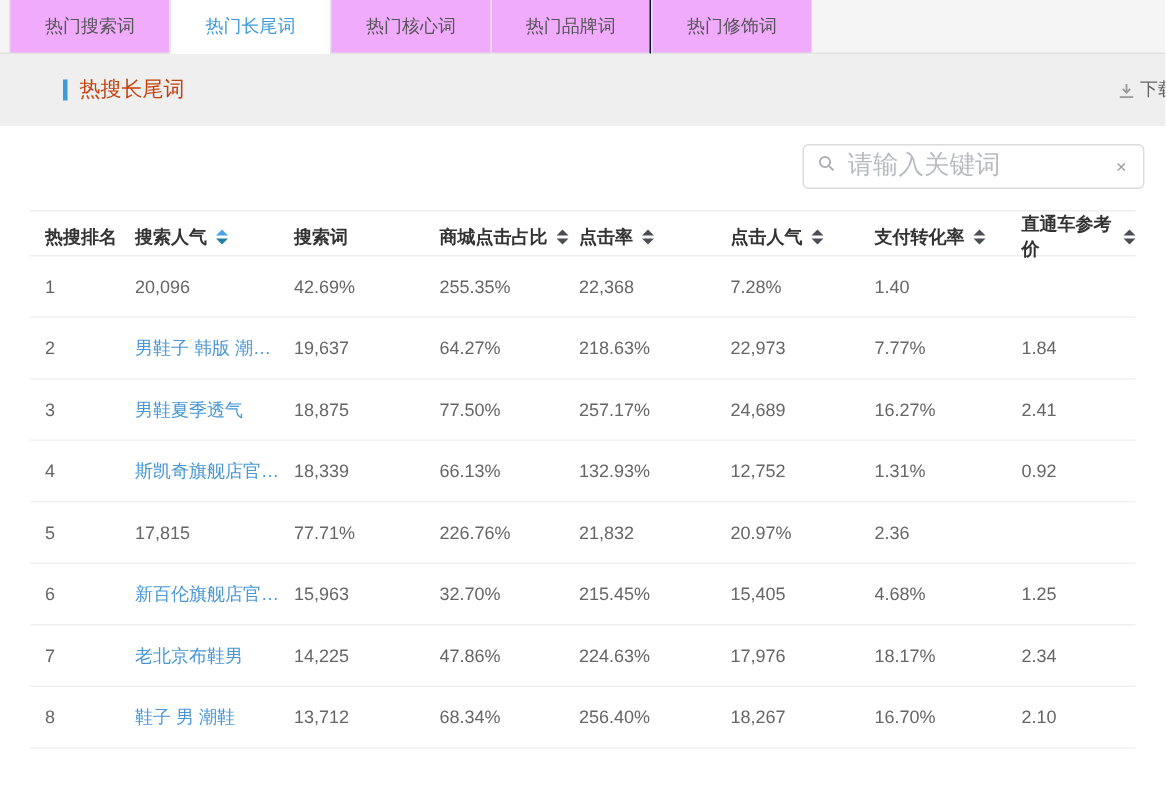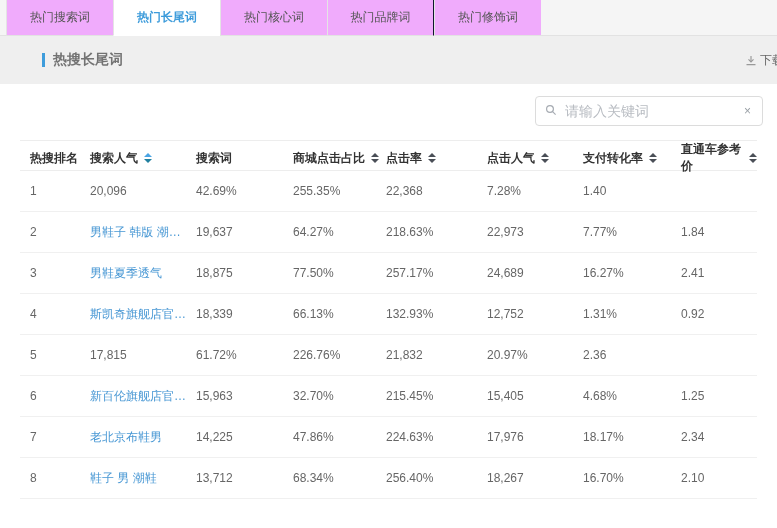--- a/index.html
+++ b/index.html
@@ -22,51 +22,50 @@
     width:107px;height:36px;
     display:flex;align-items:center;justify-content:center;
     font-size:12px;color:#555;cursor:pointer;
     border-left:1px solid #e4e4e4;border-bottom:1px solid #e2e2e2;
     background:#f0abfc;
   }
   .tab:nth-of-type(5){border-right:1px solid #0f172a}
   .tab.active{
     background:#fff;color:var(--accent);
     border-bottom-color:transparent;
-    font-weight:bold;
   }
   
   .band{
     height:48px;background:#efefef;
     display:flex;align-items:center;
     position:relative;overflow:hidden;
     padding-left:42px;
   }
   .title-wrap{display:flex;align-items:center}
   .title-bar{width:3px;height:14px;background:var(--accent);margin-right:8px}
-  .title-text{font-size:14px;font-weight:bold;color:#737373}
+  .title-text{font-size:14px;font-weight:normal;color:#c2410c}
   .download{
     position:absolute;right:-7px;top:50%;transform:translateY(-50%);
     display:flex;align-items:center;gap:3px;
     font-size:12px;color:#666;cursor:pointer;text-decoration:none;
   }
   .download svg{display:block}
   
   .content{background:#fff}
   .search-row{height:56px;position:relative}
   .search-box{
     position:absolute;top:12px;right:14px;
     width:228px;height:30px;
     border:1px solid #dcdcdc;border-radius:4px;background:#fff;
     display:flex;align-items:center;padding:0 9px;
   }
   .search-box input{
     flex:1;border:none;outline:none;background:transparent;
-    font-size:14px;color:#c2410c;margin-left:6px;min-width:0;
-    font-family:Liberation Sans, sans-serif;
+    font-size:17px;color:#c2410c;margin-left:6px;min-width:0;
+    font-family:Liberation Mono, monospace;
   }
   .search-box input::placeholder{color:#b8bcc2}
   .clear-x{color:#9aa0a6;font-size:12px;cursor:pointer;line-height:1;padding:2px}
   
   .table{margin:0 20px}
   .thead,.tr{
     display:grid;
     grid-template-columns:60px 106px 97px 93px 101px 96px 98px 1fr;
     align-items:center;padding-left:10px;
   }
@@ -220,21 +219,21 @@
     <div class="td">18,339</div>
     <div class="td">66.13%</div>
     <div class="td">132.93%</div>
     <div class="td">12,752</div>
     <div class="td">1.31%</div>
     <div class="td">0.92</div>
   </div>
           <div class="tr">
     <div class="td">5</div>
     <div class="td">17,815</div>
-    <div class="td">61.72%</div>
+    <div class="td">77.71%</div>
     <div class="td">226.76%</div>
     <div class="td">21,832</div>
     <div class="td">20.97%</div>
     <div class="td">2.36</div>
   </div>
           <div class="tr">
     <div class="td">6</div>
     <div class="td keyword">新百伦旗舰店官方正品</div>
     <div class="td">15,963</div>
     <div class="td">32.70%</div>

